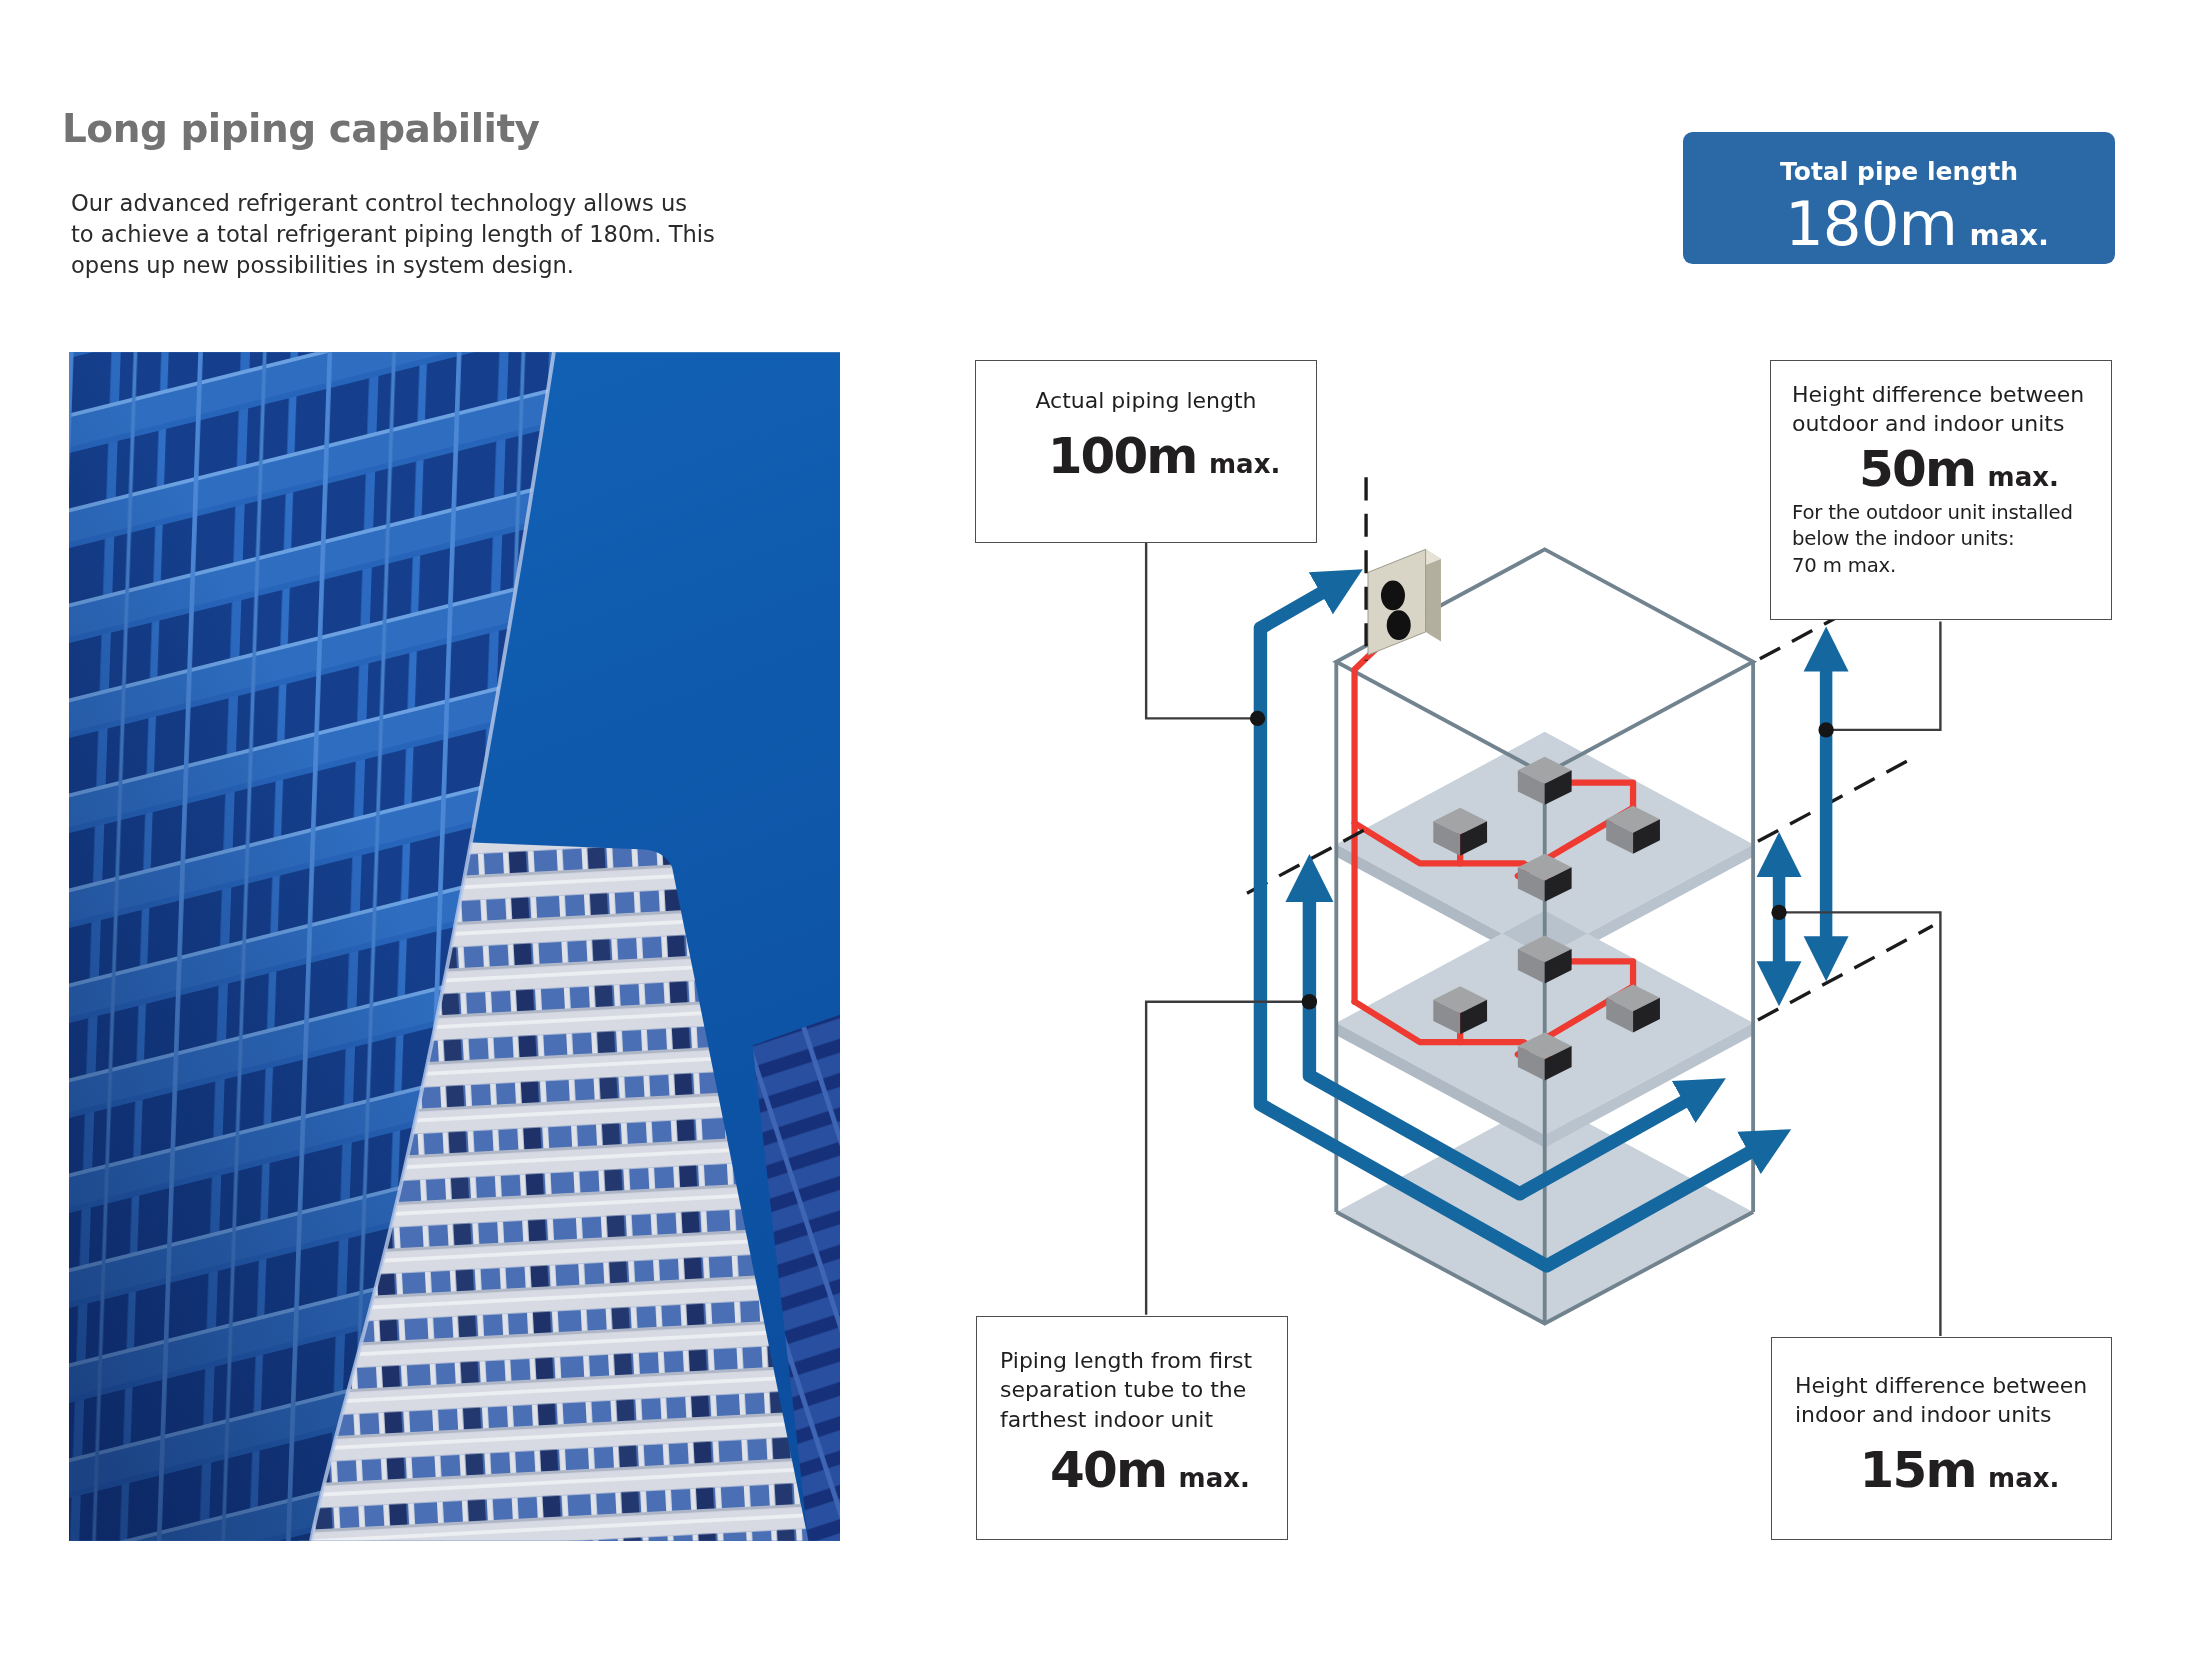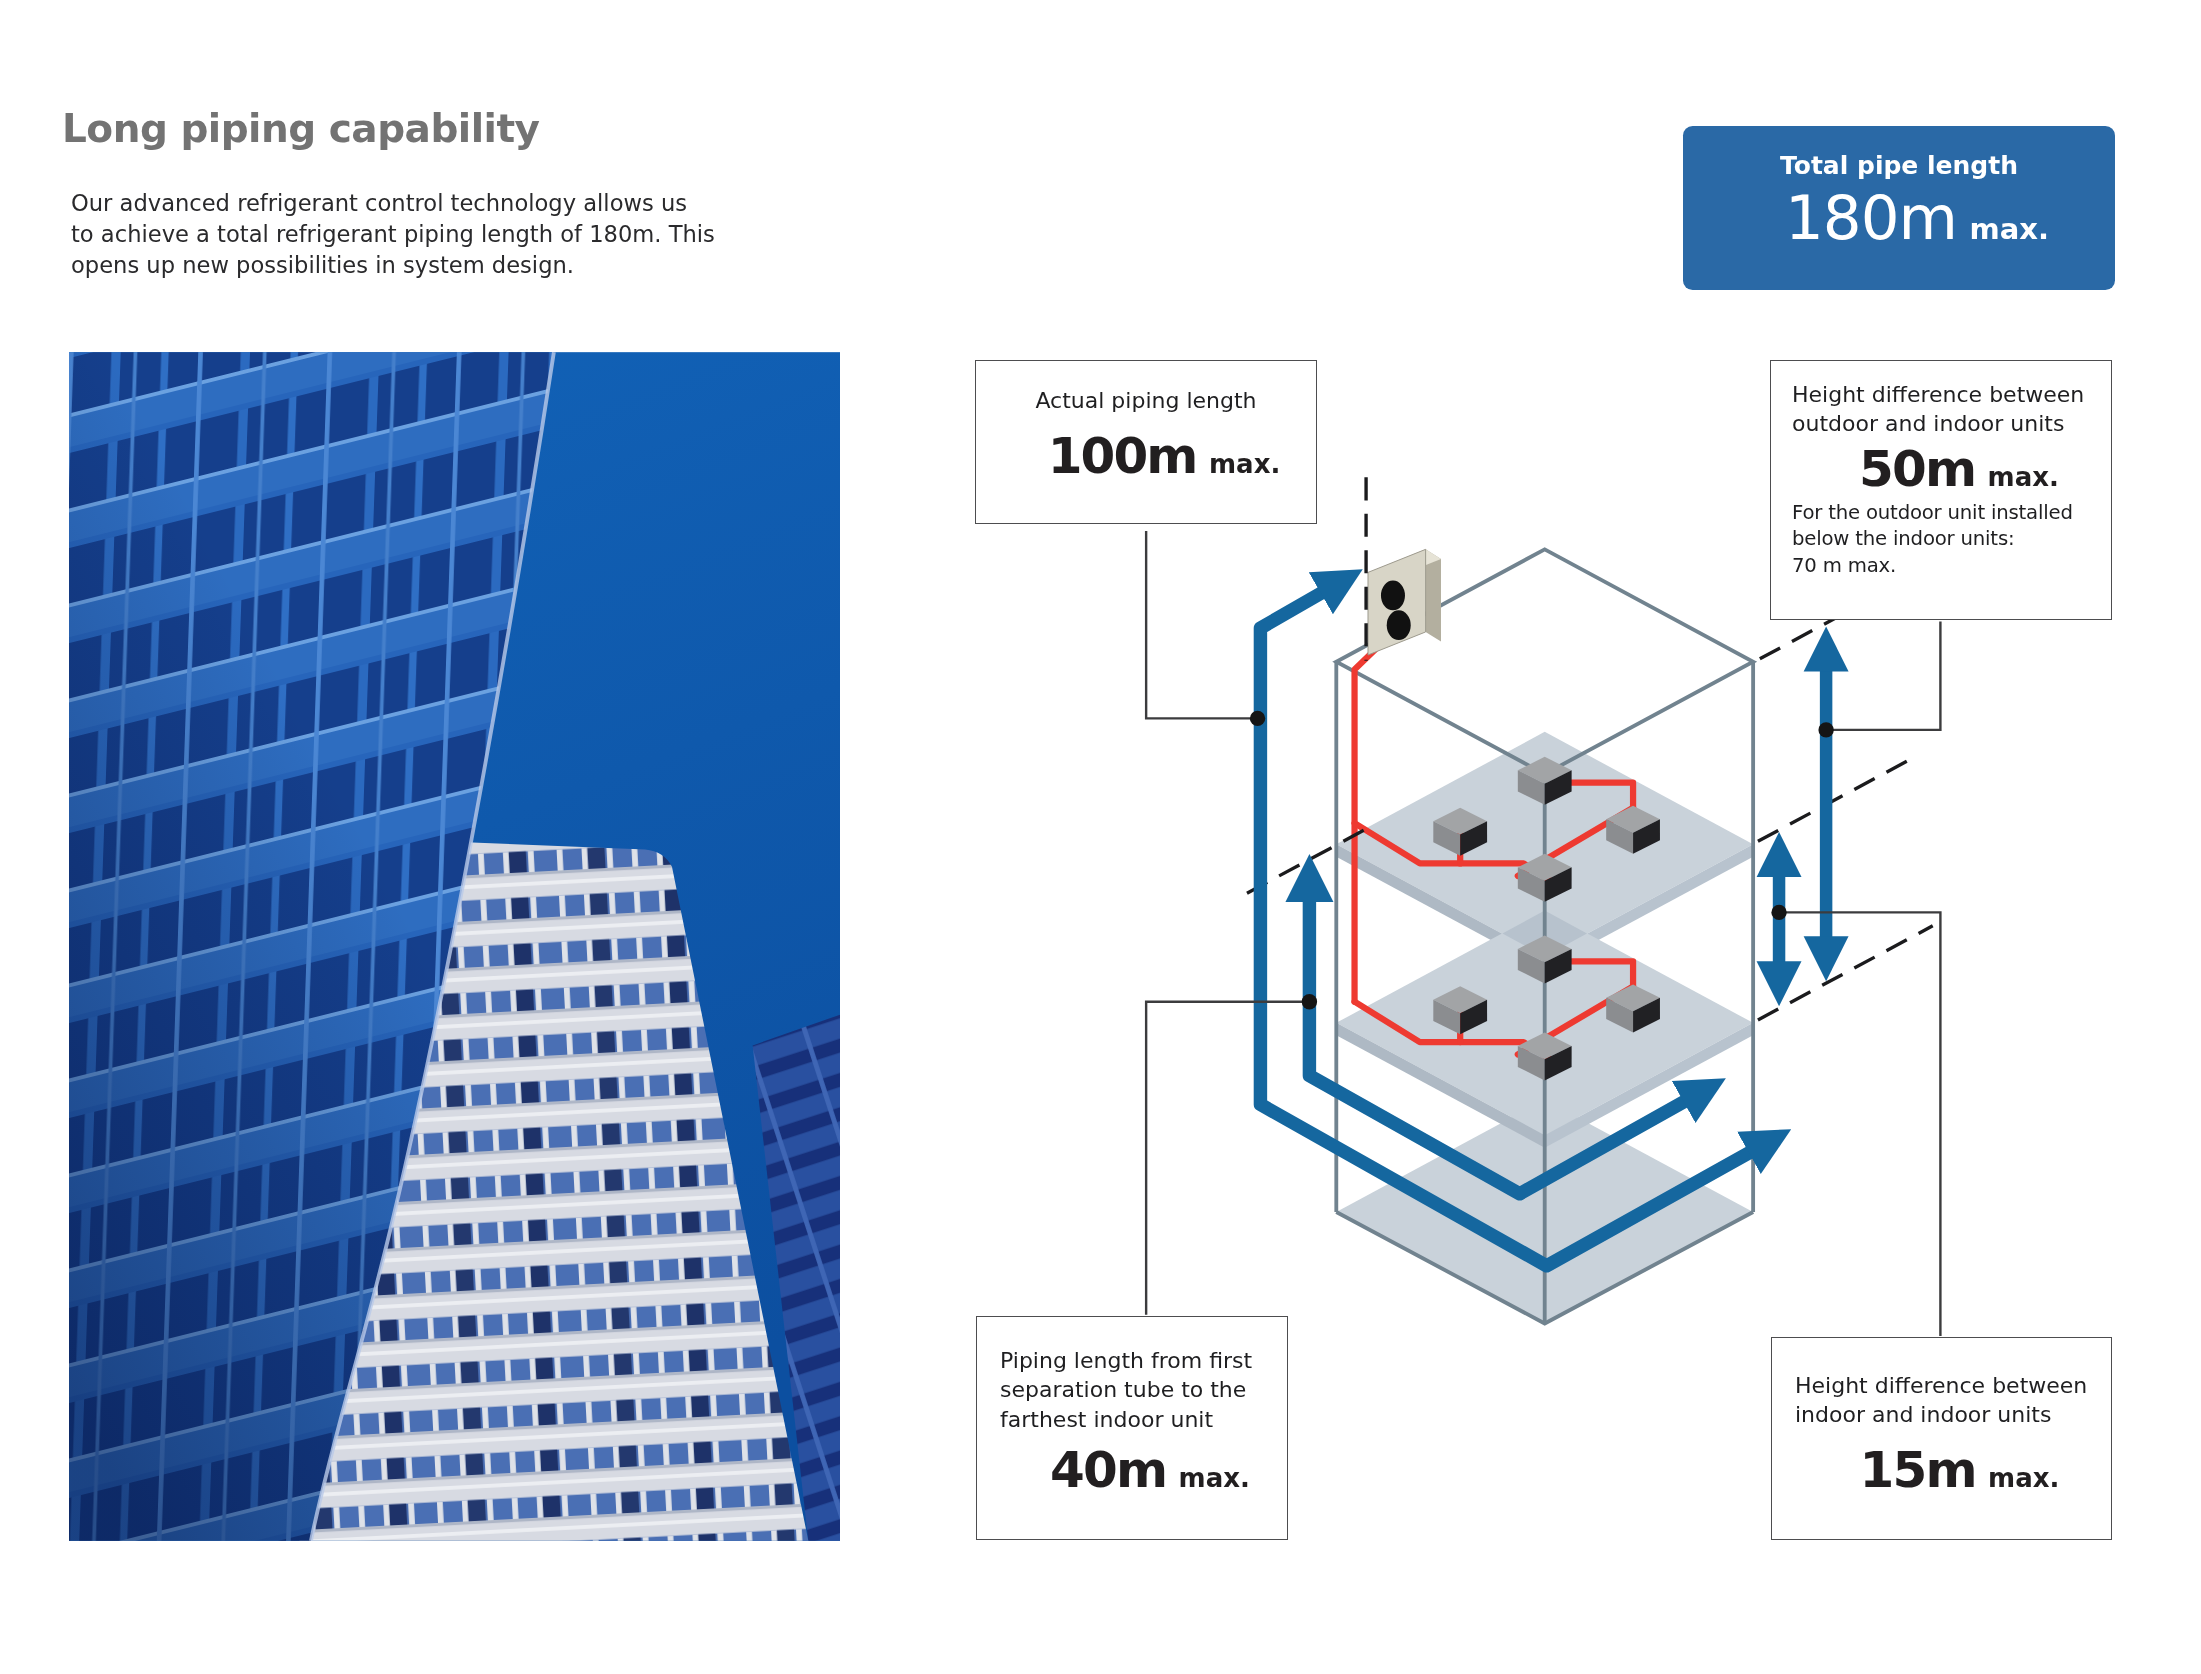--- a/index.html
+++ b/index.html
@@ -10,33 +10,33 @@
   .abs{position:absolute;}
   
   #main-title{
     left:62px;top:106px;font-size:39px;font-weight:bold;color:#737373;letter-spacing:-0.5px;
   }
   #intro-paragraph{
     left:71px;top:188px;width:730px;font-size:22.6px;line-height:1.38;color:#2a2a2c;white-space:pre-line;
   }
   
   #total-pipe-badge{
-    left:1683px;top:126px;width:432px;height:164px;background:#2a69a6;border-radius:9.6px;color:#fff;
+    left:1683px;top:132px;width:432px;height:132px;background:#2a69a6;border-radius:9.6px;color:#fff;
   }
   #total-pipe-badge .b-lbl{margin-top:25px;text-align:center;font-size:25px;font-weight:bold;}
   .valrow{display:flex;align-items:baseline;justify-content:center;gap:12.5px;padding-left:36px;}
   #total-pipe-badge .valrow{margin-top:1.9px;}
   #total-pipe-badge .b-val{font-size:61px;font-weight:400;letter-spacing:-1px;}
   #total-pipe-badge .b-unit{font-size:29px;font-weight:bold;}
   
   .box{position:absolute;background:#fff;border:1.9px solid #4d4d4f;box-sizing:border-box;}
   .box .lbl{font-size:22px;color:#1f1f21;line-height:1.33;white-space:pre-line;}
   .box .val{font-weight:bold;font-size:50px;letter-spacing:-1.9px;color:#221f20;}
   .box .unit{font-weight:bold;font-size:26px;color:#221f20;}
-  #box-actual{left:975px;top:360px;width:342px;height:164px;}
+  #box-actual{left:975px;top:360px;width:342px;height:183px;}
   #box-actual .lbl{margin-top:25px;text-align:center;}
   #box-actual .valrow{margin-top:11.5px;}
   #box-h-out{left:1770px;top:360px;width:342px;height:260px;}
   #box-h-out .lbl{margin:19px 19px 0 21px;}
   #box-h-out .valrow{margin-top:1.9px;}
   #box-h-out .note{margin:1.9px 11.5px 0 21px;font-size:19.7px;line-height:1.33;color:#1f1f21;white-space:pre-line;letter-spacing:-0.2px;}
   #box-sep{left:976px;top:1316px;width:312px;height:224px;}
   #box-sep .lbl{margin:29px 19px 0 23px;}
   #box-sep .valrow{margin-top:7.7px;}
   #box-h-in{left:1771px;top:1337px;width:341px;height:203px;}

